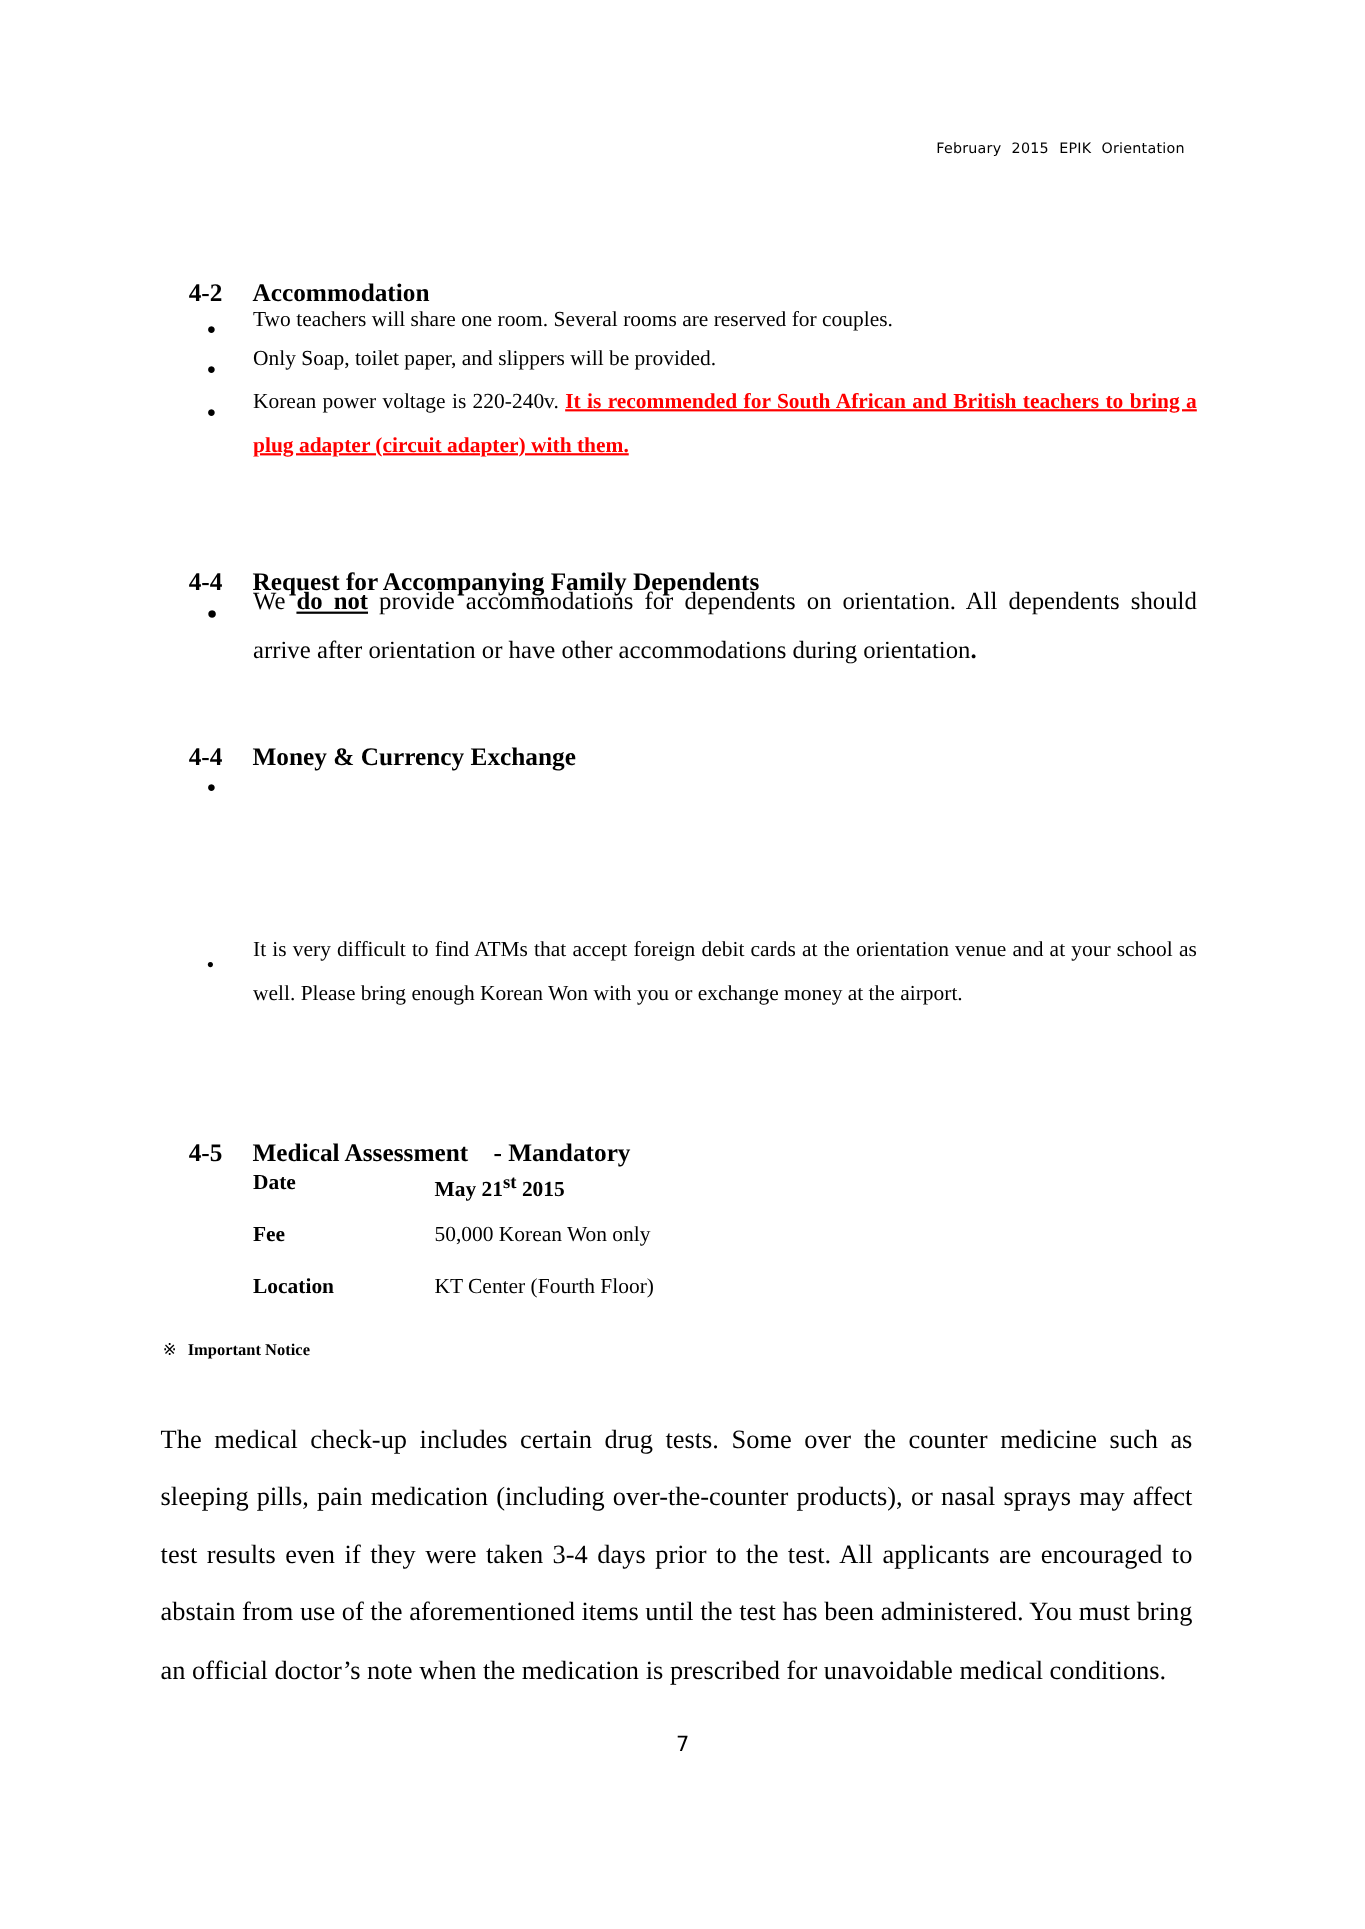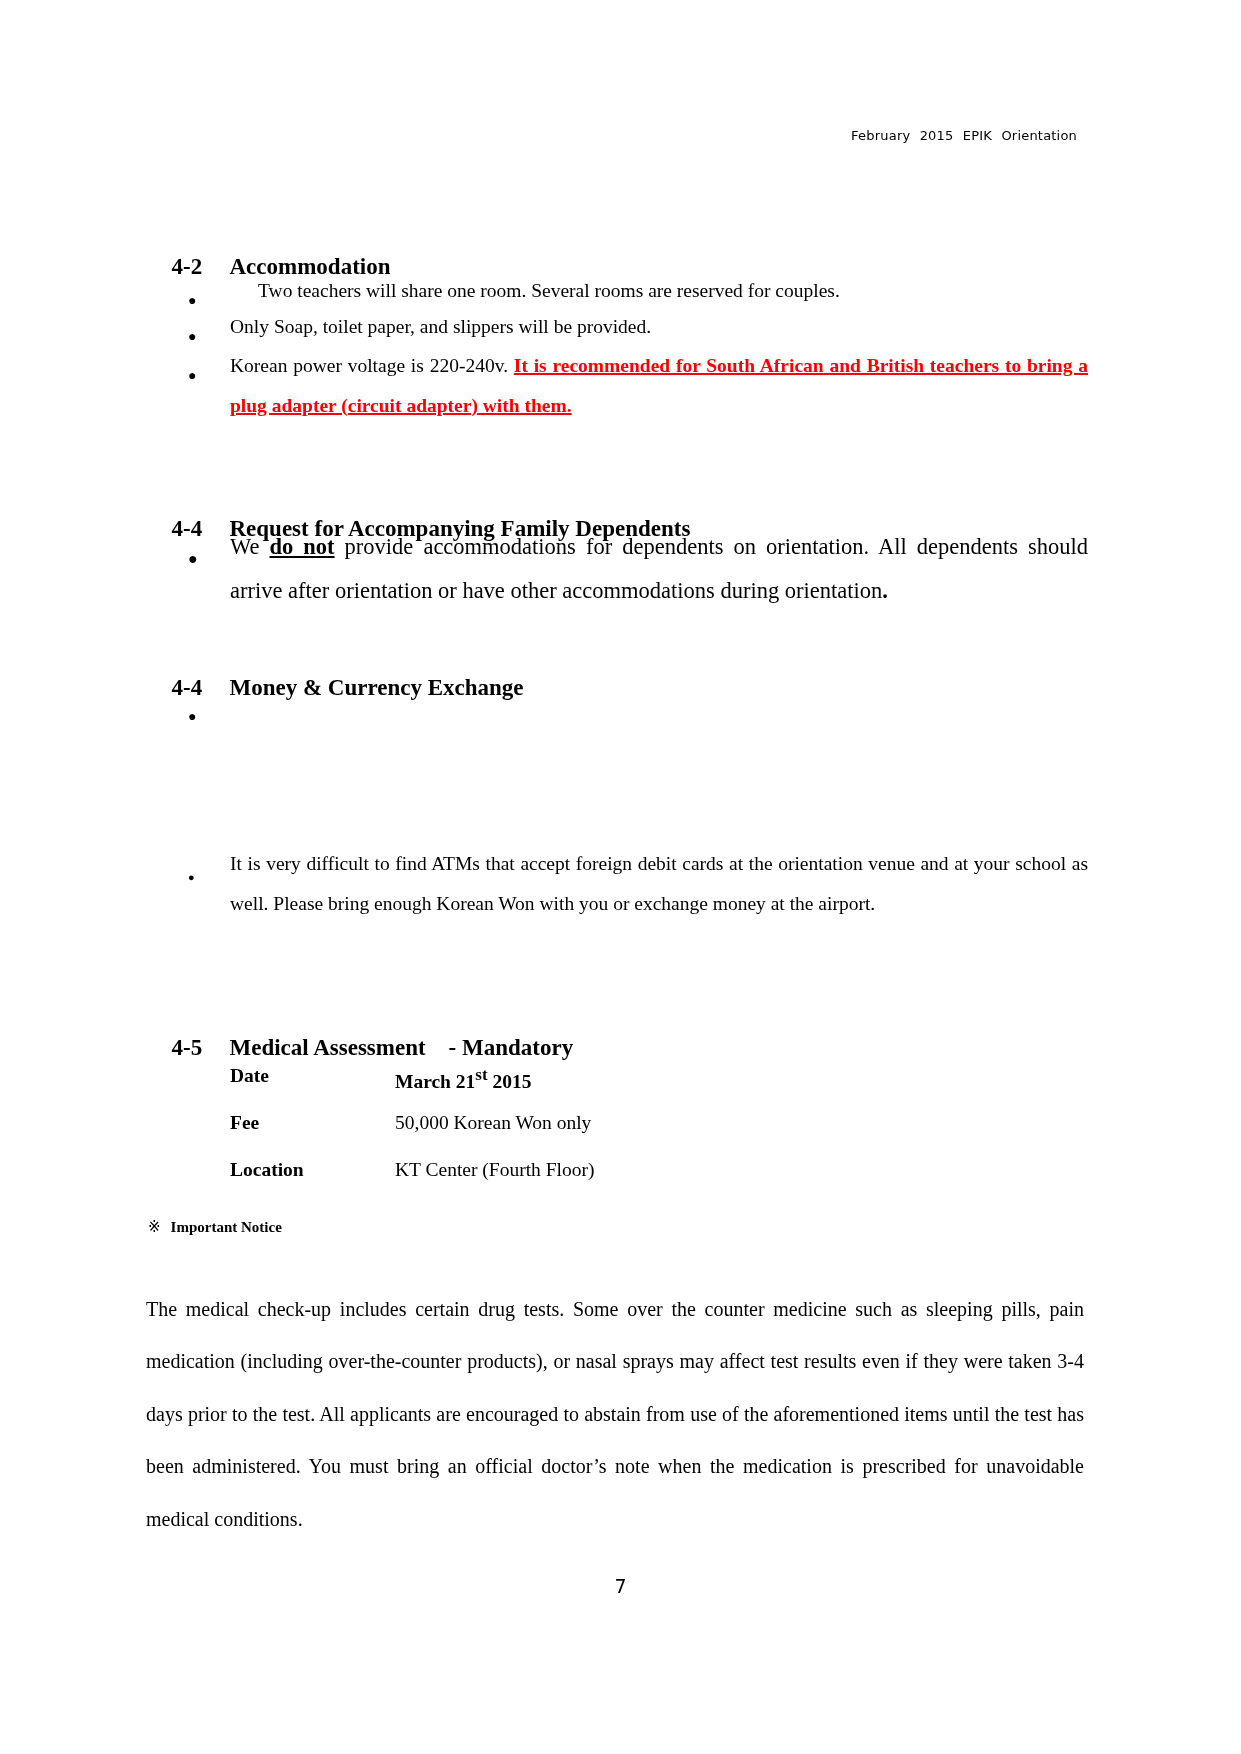--- a/index.html
+++ b/index.html
@@ -35,39 +35,39 @@
     .row .lbl { position: absolute; left: 0; font-weight: bold; white-space: nowrap; }
     .row .val { position: absolute; left: 165px; white-space: nowrap; }
     .row .val.bold { font-weight: bold; }
     sup { font-size: 17px; }
     .notice {
       position: absolute; left: 148px; top: 1218px; font-size: 15px; font-weight: bold;
     }
     .notice .sym { font-family: "DejaVu Sans", sans-serif; font-weight: normal; margin-right: 10px; }
     .para {
       position: absolute; left: 146px; width: 938px; top: 1283px;
-      font-size: 20px; line-height: 52.4px; text-align: justify;
+      font-size: 24px; line-height: 52.4px; text-align: justify;
     }
     .page-num {
       position: absolute; top: 1575px; left: 0; width: 1241px; text-align: center;
       font-family: "DejaVu Sans", sans-serif; font-size: 19px;
     }
   </style>
 </head>
 <body>
 
 <div class="header">February  2015  EPIK  Orientation</div>
 
 <div class="sec-title" style="top:228px;">
   <span class="num">4-2</span><span>Accommodation</span>
 </div>
 
 <div class="bullet-item txt19" style="top:281px; height:40px;">
   <span class="dot">●</span>
-  <span class="text" style="top:-10px;margin-left:28px;">Two teachers will share one room. Several rooms are reserved for couples.</span>
+  <span class="text" style="top:-10px;">Two teachers will share one room. Several rooms are reserved for couples.</span>
 </div>
 <div class="bullet-item txt19" style="top:317px; height:40px;">
   <span class="dot">●</span>
   <span class="text" style="top:-10px;">Only Soap, toilet paper, and slippers will be provided.</span>
 </div>
 <div class="bullet-item txt19" style="top:356px; height:80px;">
   <span class="dot">●</span>
   <span class="text" style="top:-10px;"><span>Korean power voltage is 220-240v. </span><span class="red">It is recommended for South African and British teachers to bring a plug adapter (circuit adapter) with them.</span></span>
 </div>
 
@@ -89,21 +89,21 @@
   <span class="dot" style="font-size:11px; top:3px;">●</span>
   <span class="text" style="top:-10px;">It is very difficult to find ATMs that accept foreign debit cards at the orientation venue and at your school as well. Please bring enough Korean Won with you or exchange money at the airport.</span>
 </div>
 
 <div class="sec-title" style="top:1009px;">
   <span class="num">4-5</span><span>Medical Assessment    - Mandatory</span>
 </div>
 
 <div class="row" style="top:1065px;">
   <span class="lbl">Date</span>
-  <span class="val bold"><span>March 21</span><sup>st</sup><span> 2015</span></span>
+  <span class="val bold"><span>May 21</span><sup>st</sup><span> 2015</span></span>
 </div>
 <div class="row" style="top:1112px;">
   <span class="lbl">Fee</span>
   <span class="val">50,000 Korean Won only</span>
 </div>
 <div class="row" style="top:1159px;">
   <span class="lbl">Location</span>
   <span class="val">KT Center (Fourth Floor)</span>
 </div>
 

